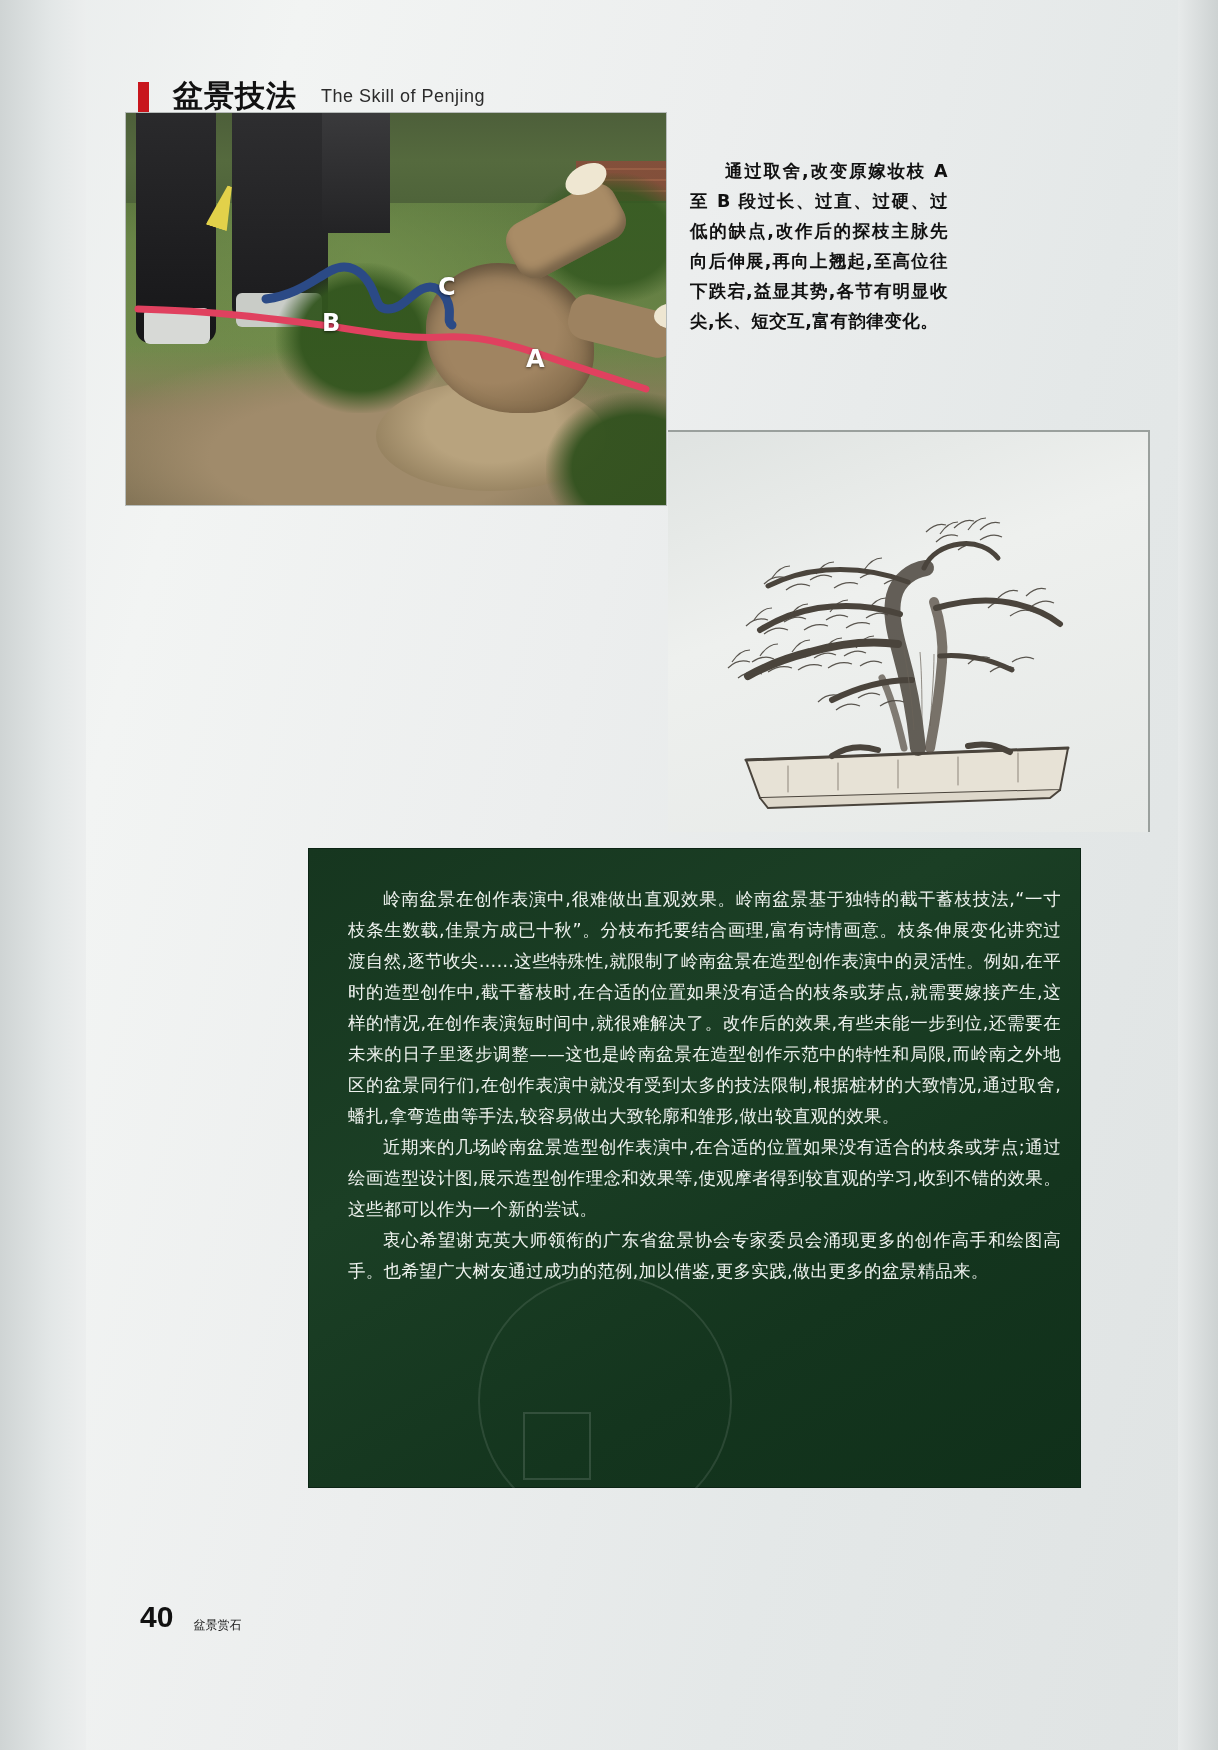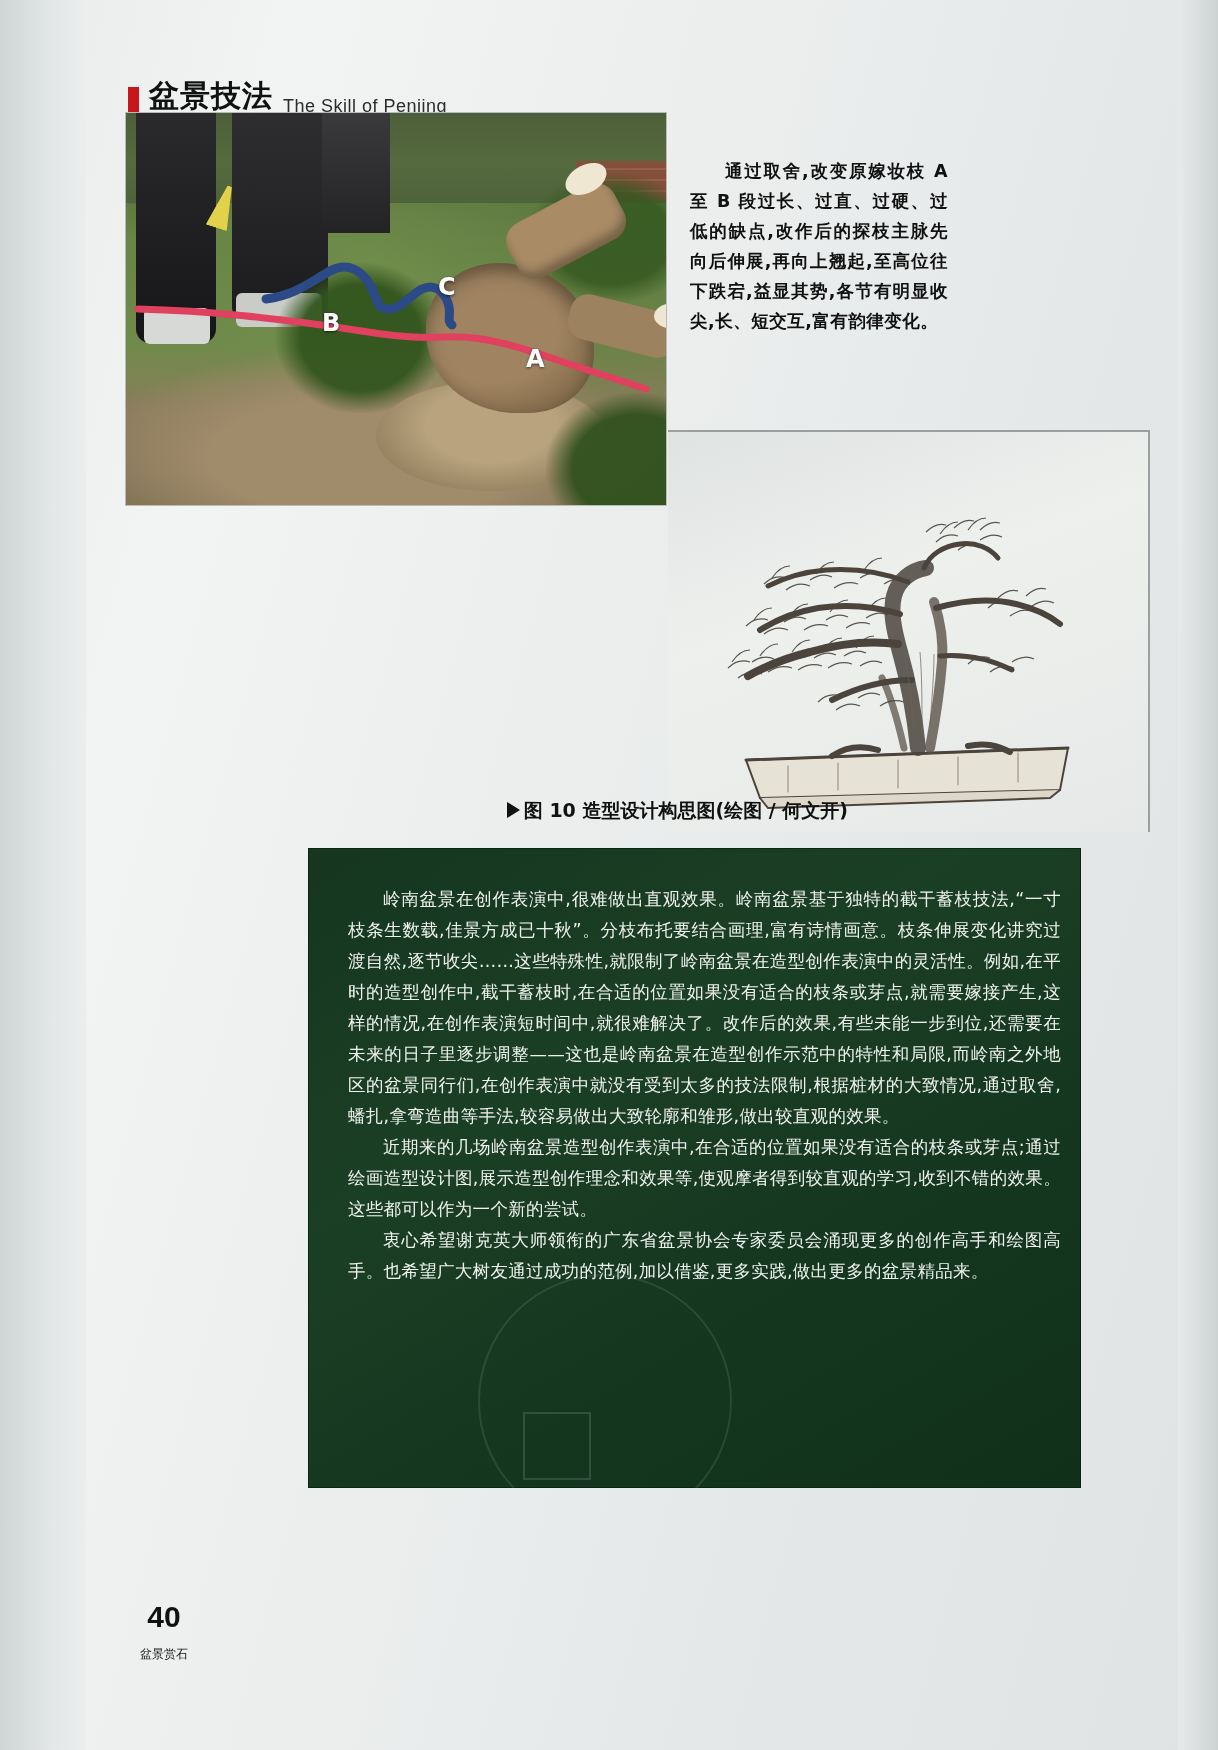--- a/index.html
+++ b/index.html
@@ -18,21 +18,21 @@
   #page:before{
     content:"";position:absolute;left:0;top:0;width:86px;height:1750px;
     background:linear-gradient(90deg,#cfd4d4 0%,#e3e7e7 60%,#eceeee 100%);
   }
   #page:after{
     content:"";position:absolute;right:0;top:0;width:40px;height:1750px;
     background:linear-gradient(270deg,#cdd2d2 0%,#e7eaea 100%);
   }
 
   
-  .header{position:absolute;left:128px;top:76px;display:flex;align-items:flex-end;gap:10px;}
+  .header{position:absolute;left:138px;top:76px;display:flex;align-items:center;gap:24px;}
   .header .redbar{width:11px;height:30px;background:#c8161d;display:block;}
   .title-cn{font-family:"DejaVu Sans",sans-serif;font-size:30px;font-weight:bold;color:#111;letter-spacing:1px;}
   .title-en{font-size:18px;color:#2b2b2b;font-family:"Liberation Sans",sans-serif;font-weight:300;letter-spacing:.5px;}
 
   
   .photo{
     position:absolute;left:125px;top:112px;width:540px;height:392px;
     overflow:hidden;border:1px solid #b7bcba;
     background:#5d6b44;
   }
@@ -117,21 +117,21 @@
   .panel .watermark{
     position:absolute;left:170px;bottom:-40px;width:250px;height:250px;
     border:2px solid rgba(255,255,255,.10);border-radius:50%;
   }
   .panel .wm2{
     position:absolute;left:215px;bottom:8px;width:64px;height:64px;
     border:2px solid rgba(255,255,255,.13);
   }
 
   
-  .footer{position:absolute;left:140px;top:1600px;display:flex;align-items:center;gap:12px;flex-direction:column;}
+  .footer{position:absolute;left:140px;top:1600px;display:flex;align-items:flex-end;gap:20px;}
   .footer .num{font-size:30px;font-weight:bold;color:#111;font-family:"Liberation Sans",sans-serif;}
   .footer .mag{font-size:12px;color:#111;font-family:"DejaVu Sans",serif;}
 </style>
 </head>
 <body>
 
 <div id="page">
 
   <div class="header">
     <span class="redbar"></span>
@@ -222,23 +222,20 @@
           <path d="M320,178 q10,-10 22,-6 M342,186 q12,-9 24,-4 M364,176 q12,-8 22,-3 M330,168 q10,-10 20,-7 M358,166 q10,-10 20,-7"></path>
         </g>
         <g>
           <path d="M300,234 q10,-10 22,-6 M322,242 q12,-9 24,-4 M344,232 q12,-8 22,-3"></path>
         </g>
       </g>
       <g stroke="#6a6259" stroke-width="1" opacity=".7" fill="none">
         <path d="M246,300 C244,270 240,244 236,220 M254,300 C254,272 254,246 252,222 M262,296 C264,268 266,244 266,224"></path>
       </g>
     </svg>
-    <div class="draw-cap">
-      <span class="tri-right"></span><span>图 10 造型设计构思图(绘图 / 何文开)</span>
-    </div>
   </div>
 
   <div class="panel">
     <div class="watermark"></div>
     <div class="wm2"></div>
     <div class="inner">
       <p>岭南盆景在创作表演中,很难做出直观效果。岭南盆景基于独特的截干蓄枝技法,“一寸枝条生数载,佳景方成已十秋”。分枝布托要结合画理,富有诗情画意。枝条伸展变化讲究过渡自然,逐节收尖……这些特殊性,就限制了岭南盆景在造型创作表演中的灵活性。例如,在平时的造型创作中,截干蓄枝时,在合适的位置如果没有适合的枝条或芽点,就需要嫁接产生,这样的情况,在创作表演短时间中,就很难解决了。改作后的效果,有些未能一步到位,还需要在未来的日子里逐步调整——这也是岭南盆景在造型创作示范中的特性和局限,而岭南之外地区的盆景同行们,在创作表演中就没有受到太多的技法限制,根据桩材的大致情况,通过取舍,蟠扎,拿弯造曲等手法,较容易做出大致轮廓和雏形,做出较直观的效果。</p>
       <p>近期来的几场岭南盆景造型创作表演中,在合适的位置如果没有适合的枝条或芽点;通过绘画造型设计图,展示造型创作理念和效果等,使观摩者得到较直观的学习,收到不错的效果。这些都可以作为一个新的尝试。</p>
       <p>衷心希望谢克英大师领衔的广东省盆景协会专家委员会涌现更多的创作高手和绘图高手。也希望广大树友通过成功的范例,加以借鉴,更多实践,做出更多的盆景精品来。</p>
 

